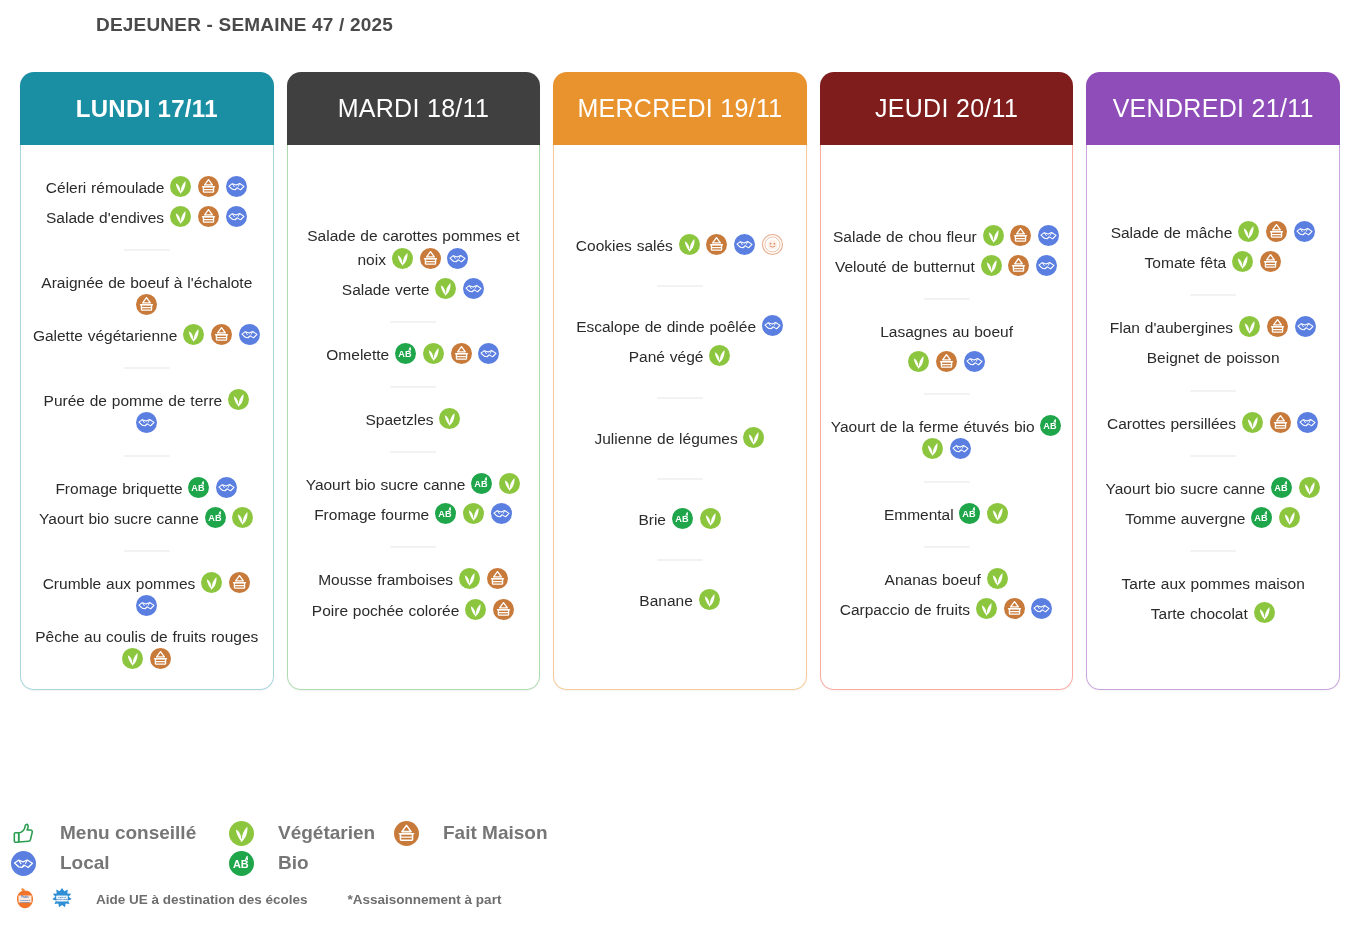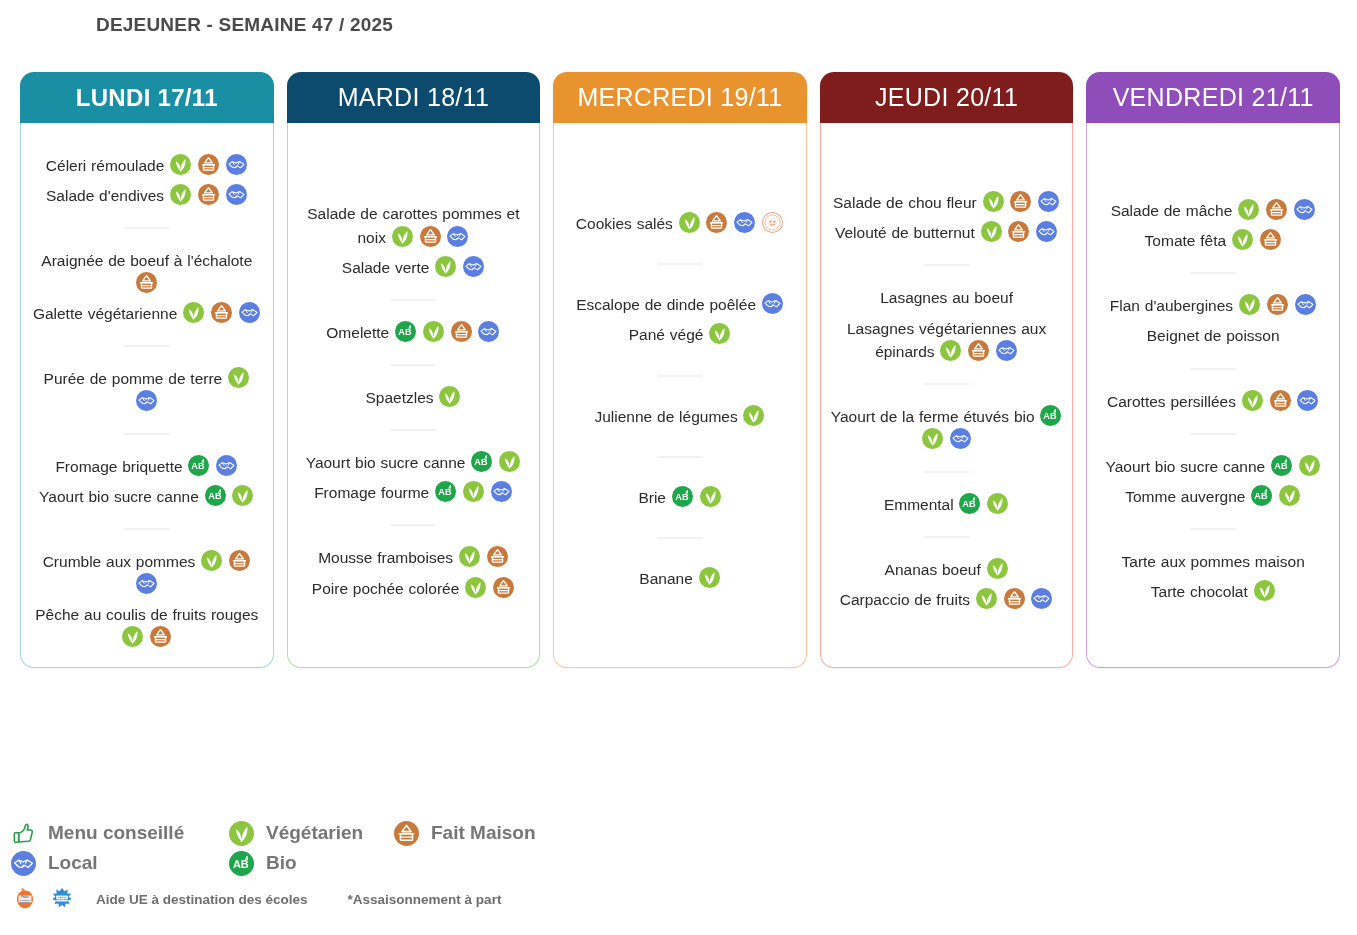--- a/index.html
+++ b/index.html
@@ -35,21 +35,21 @@
   }
   .day-card {
     width: 254px;
     background: #ffffff;
     border-radius: 14px;
     display: flex;
     flex-direction: column;
     box-shadow: 0 1px 2px rgba(0,0,0,0.05);
   }
   .day-header {
-    height: 51px;
+    height: 73px;
     border-radius: 14px 14px 0 0;
     display: flex;
     align-items: center;
     justify-content: center;
     color: #ffffff;
     font-size: 25px;
     letter-spacing: 0.3px;
     white-space: nowrap;
   }
   .day-header.bold { font-weight: bold; font-size: 24px; }
@@ -104,21 +104,21 @@
     width: 700px;
   }
   .legend-row {
     display: flex;
     align-items: center;
     height: 30px;
   }
   .legend-entry {
     display: flex;
     align-items: center;
-    gap: 11px;
+    gap: 23px;
   }
   .legend-label {
     font-size: 19px;
     font-weight: bold;
     color: #767676;
     white-space: nowrap;
   }
   .legend-row3 {
     display: flex;
     align-items: center;
@@ -275,21 +275,21 @@
                   <circle cx="12" cy="12" r="12" fill="#c87a3a"></circle>
                   <path d="M12 4.2 L16.4 10.2 H7.6 Z" fill="none" stroke="#ffffff" stroke-width="1.5" stroke-linejoin="round"></path>
                   <rect x="6.2" y="12.2" width="11.6" height="6.2" rx="0.8" fill="none" stroke="#ffffff" stroke-width="1.5"></rect>
                   <path d="M5.2 12.2 H18.8" stroke="#ffffff" stroke-width="1.6" stroke-linecap="round"></path>
                   <path d="M7 15.5 H17" stroke="#ffffff" stroke-width="1.3" stroke-linecap="round"></path>
                 </svg></span></div>
           </div>
         </div>
       </div>
       <div class="day-card">
-        <div class="day-header" style="background: #0c4a6e;">MARDI 18/11</div>
+        <div class="day-header" style="background: #404040;">MARDI 18/11</div>
         <div class="day-body" style="border-color: rgb(174, 220, 175);">
           <div class="section">
             <div class="item"><span class="txt">Salade de carottes pommes et noix</span> <span class="badge"><svg viewBox="0 0 24 24">
                   <circle cx="12" cy="12" r="12" fill="#8cc63f"></circle>
                   <path d="M11.6 19.2 C9.2 16.5 7.2 13 6.6 8.2 C8.9 9.2 11 12 11.6 15.2 Z" fill="#ffffff"></path>
                   <path d="M12.3 19.2 C12.1 14.4 13.6 9.4 17.6 5.6 C18.2 10.6 16.4 16.2 12.8 19.2 Z" fill="#ffffff"></path>
                   <path d="M12 19.4 v-1.8" stroke="#ffffff" stroke-width="1.3" stroke-linecap="round" fill="none"></path>
                 </svg></span> <span class="badge"><svg viewBox="0 0 24 24">
                   <circle cx="12" cy="12" r="12" fill="#c87a3a"></circle>
                   <path d="M12 4.2 L16.4 10.2 H7.6 Z" fill="none" stroke="#ffffff" stroke-width="1.5" stroke-linejoin="round"></path>
@@ -520,21 +520,21 @@
                 </svg></span> <span class="badge"><svg viewBox="0 0 24 24">
                   <circle cx="12" cy="12" r="12" fill="#5b7fe0"></circle>
                   <path d="M3.4 11.6 L7.2 8.8 L11.6 10.4 L15.6 8.6 L20.6 11.8 L16.6 15.8 L13 13.6 L10.4 15.8 L7.4 15.2 Z" fill="none" stroke="#ffffff" stroke-width="1.2" stroke-linejoin="round"></path>
                   <path d="M7.2 8.8 L9.8 12.6 M15.6 8.6 L13.8 12.2 M10.4 15.8 L12.2 13.2" stroke="#ffffff" stroke-width="1" fill="none"></path>
                   <path d="M4.6 13 L7.4 15.2 M18.9 13.4 L16.6 15.8" stroke="#ffffff" stroke-width="0.9" fill="none"></path>
                 </svg></span></div>
           </div>
           <div class="sep"></div>
           <div class="section">
             <div class="item"><span class="txt">Lasagnes au boeuf</span></div>
-            <div class="item"><span class="txt">Lasagnes végétariennes aux épinards</span> <span class="badge"><svg viewBox="0 0 24 24">
+            <div class="item"> <span class="badge"><svg viewBox="0 0 24 24">
                   <circle cx="12" cy="12" r="12" fill="#8cc63f"></circle>
                   <path d="M11.6 19.2 C9.2 16.5 7.2 13 6.6 8.2 C8.9 9.2 11 12 11.6 15.2 Z" fill="#ffffff"></path>
                   <path d="M12.3 19.2 C12.1 14.4 13.6 9.4 17.6 5.6 C18.2 10.6 16.4 16.2 12.8 19.2 Z" fill="#ffffff"></path>
                   <path d="M12 19.4 v-1.8" stroke="#ffffff" stroke-width="1.3" stroke-linecap="round" fill="none"></path>
                 </svg></span> <span class="badge"><svg viewBox="0 0 24 24">
                   <circle cx="12" cy="12" r="12" fill="#c87a3a"></circle>
                   <path d="M12 4.2 L16.4 10.2 H7.6 Z" fill="none" stroke="#ffffff" stroke-width="1.5" stroke-linejoin="round"></path>
                   <rect x="6.2" y="12.2" width="11.6" height="6.2" rx="0.8" fill="none" stroke="#ffffff" stroke-width="1.5"></rect>
                   <path d="M5.2 12.2 H18.8" stroke="#ffffff" stroke-width="1.6" stroke-linecap="round"></path>
                   <path d="M7 15.5 H17" stroke="#ffffff" stroke-width="1.3" stroke-linecap="round"></path>

